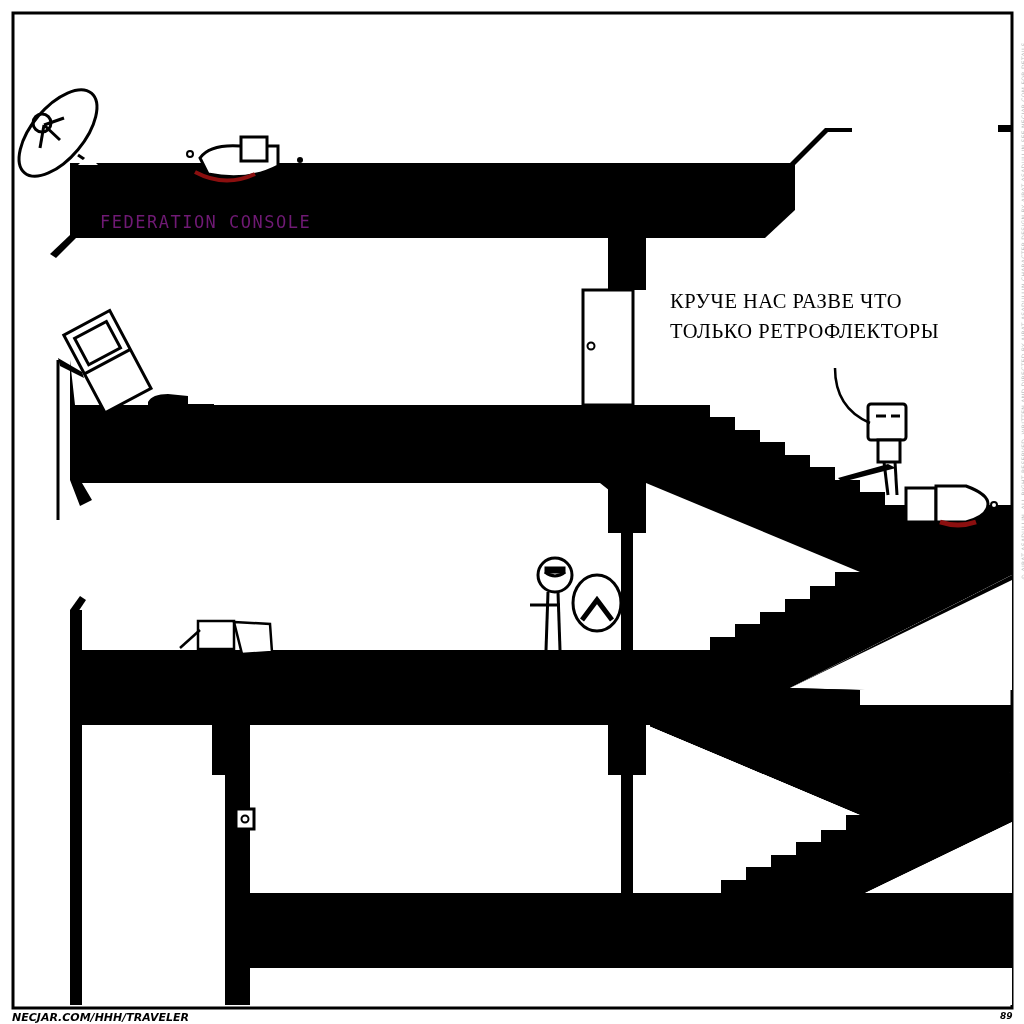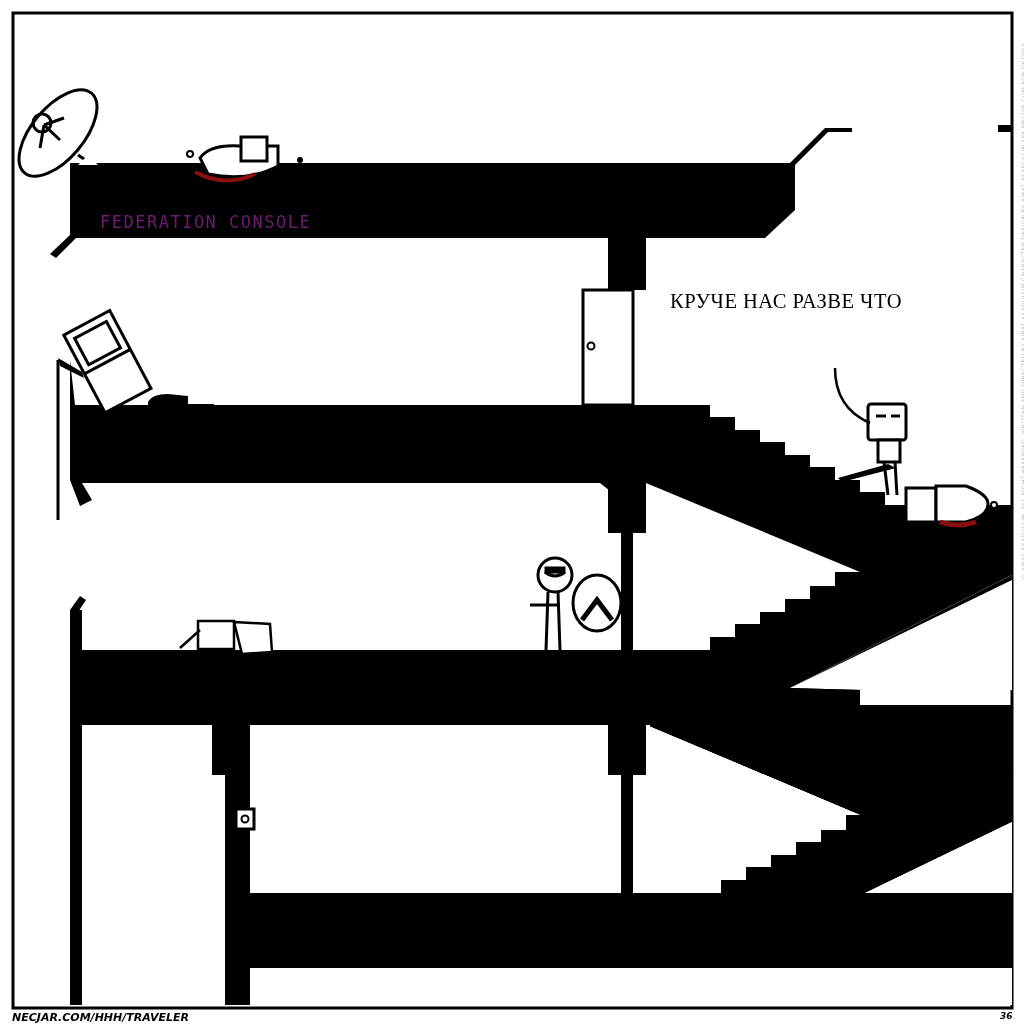--- a/index.html
+++ b/index.html
@@ -173,17 +173,18 @@
     <path d="M936,486 l30,0 q22,8 22,18 q0,12 -22,18 l-30,0 z"></path>
     <circle cx="994" cy="505" r="3" stroke-width="2"></circle>
   </g>
   <path d="M940,522 q18,6 36,0" fill="none" stroke="#8b0f0f" stroke-width="5"></path>
 </svg>
 
 <div class="console-label">FEDERATION CONSOLE</div>
 
 <div class="speech">
   <div>КРУЧЕ НАС РАЗВЕ ЧТО</div>
+  <div>ТОЛЬКО РЕТРОФЛЕКТОРЫ</div>
 </div>
 
 <div class="credits">© AIRAT ASADULLIN, ALL RIGHT RESERVED.   WRITTEN AND DIRECTED BY AIRAT ASADULLIN   CHARACTER DESIGN BY AIRAT ASADULLIN   SEE NECJAR.COM FOR DETAILS</div>
 <div class="footer-url">NECJAR.COM/HHH/TRAVELER</div>
-<div class="page-num">36</div>
+<div class="page-num">89</div>
 
 </body></html>

